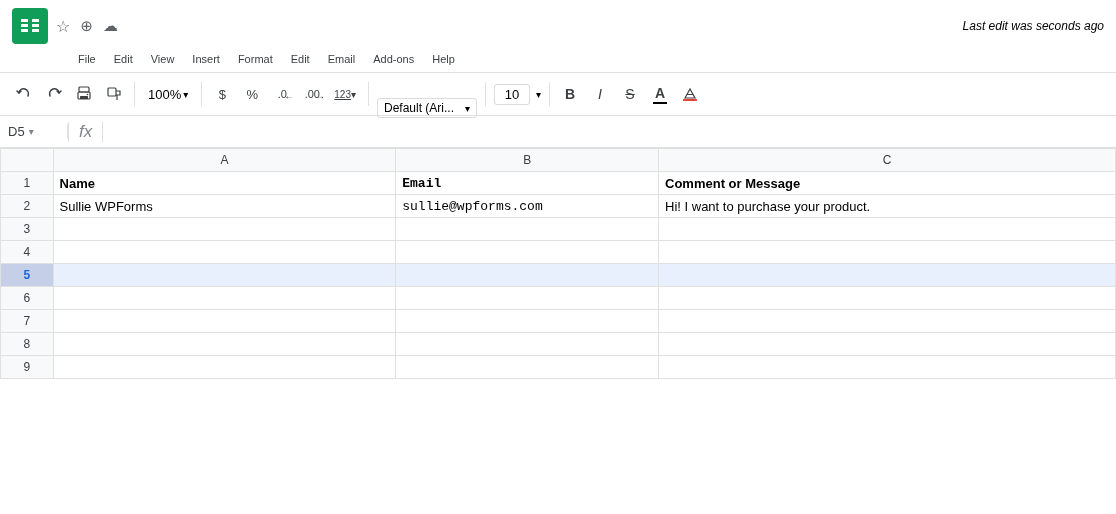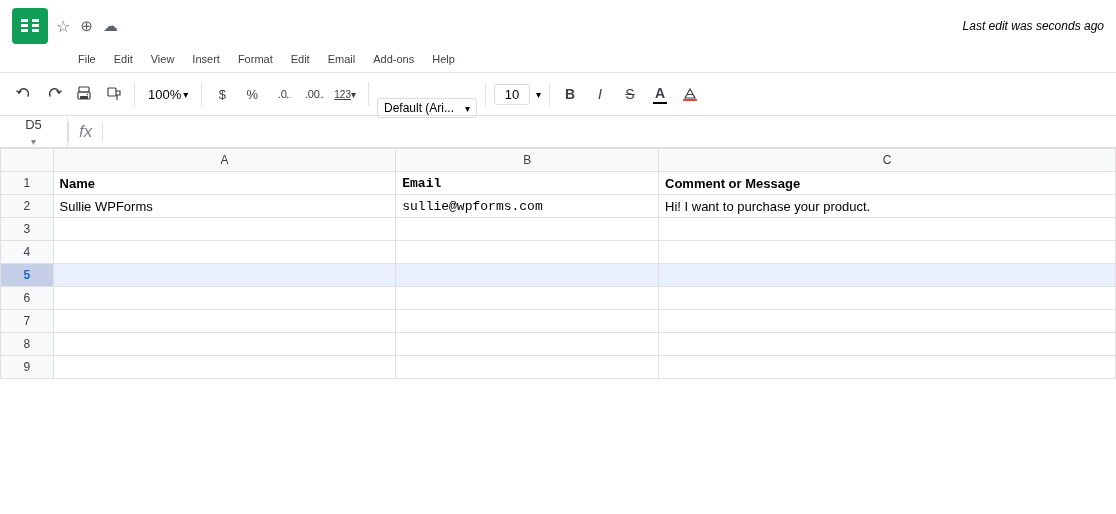--- a/index.html
+++ b/index.html
@@ -150,21 +150,20 @@
     .cell-ref {
       font-size: 13px;
       color: #3c4043;
       width: 60px;
       text-align: center;
       border-right: 1px solid #e0e0e0;
       padding-right: 8px;
       display: flex;
       align-items: center;
       gap: 4px;
-      flex-direction: column;
     }
     .fx-label {
       padding: 0 10px;
       color: #80868b;
       font-style: italic;
       font-size: 17px;
     }
     .formula-divider {
       width: 1px;
       height: 20px;

